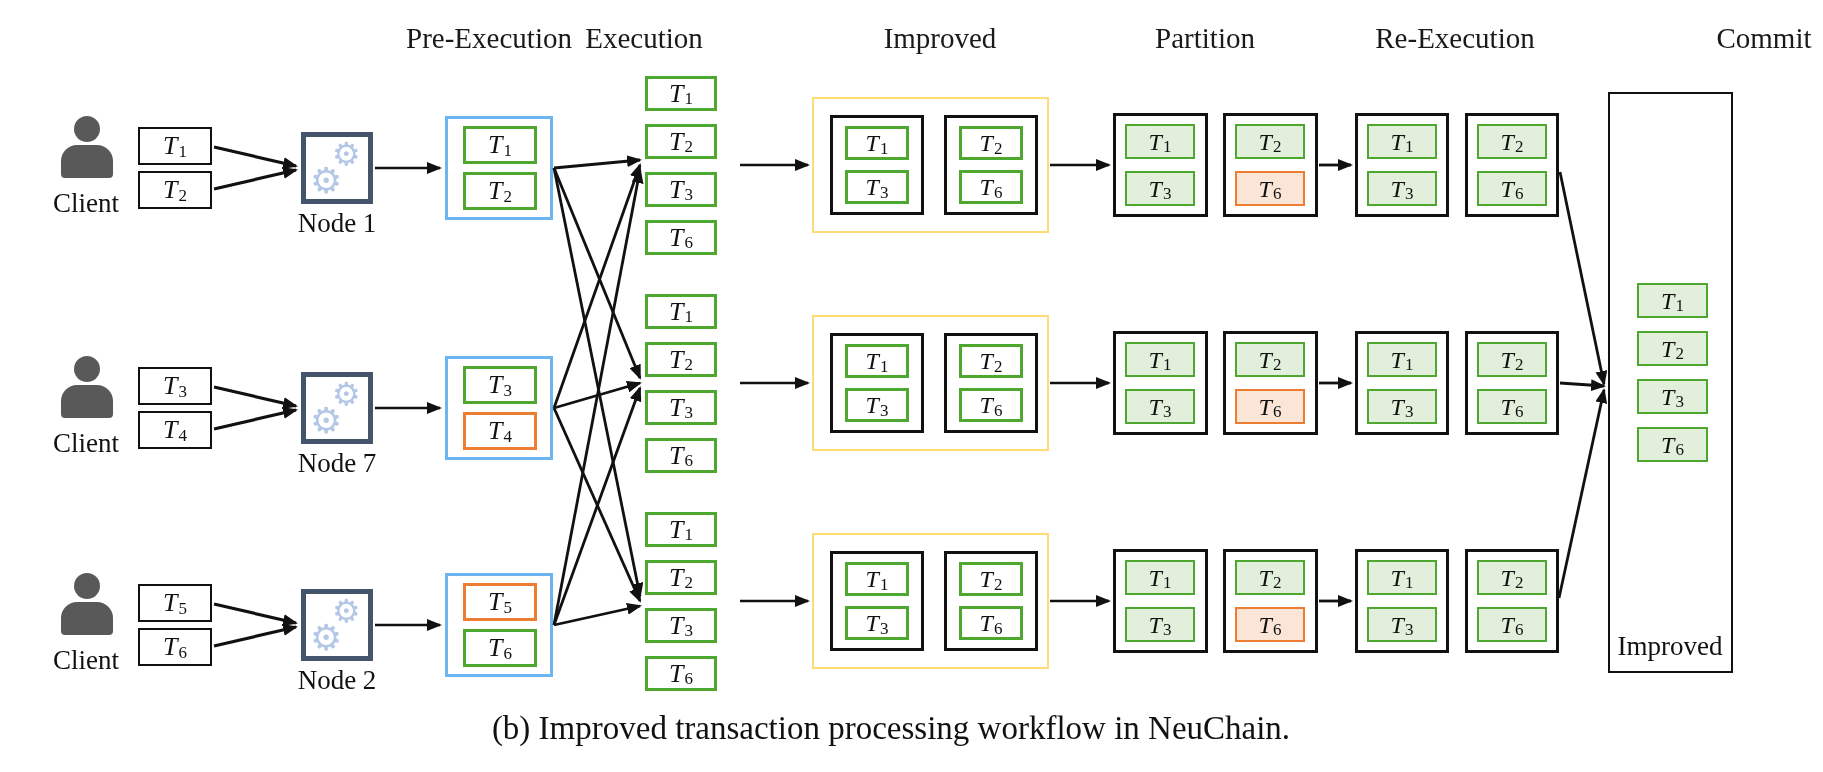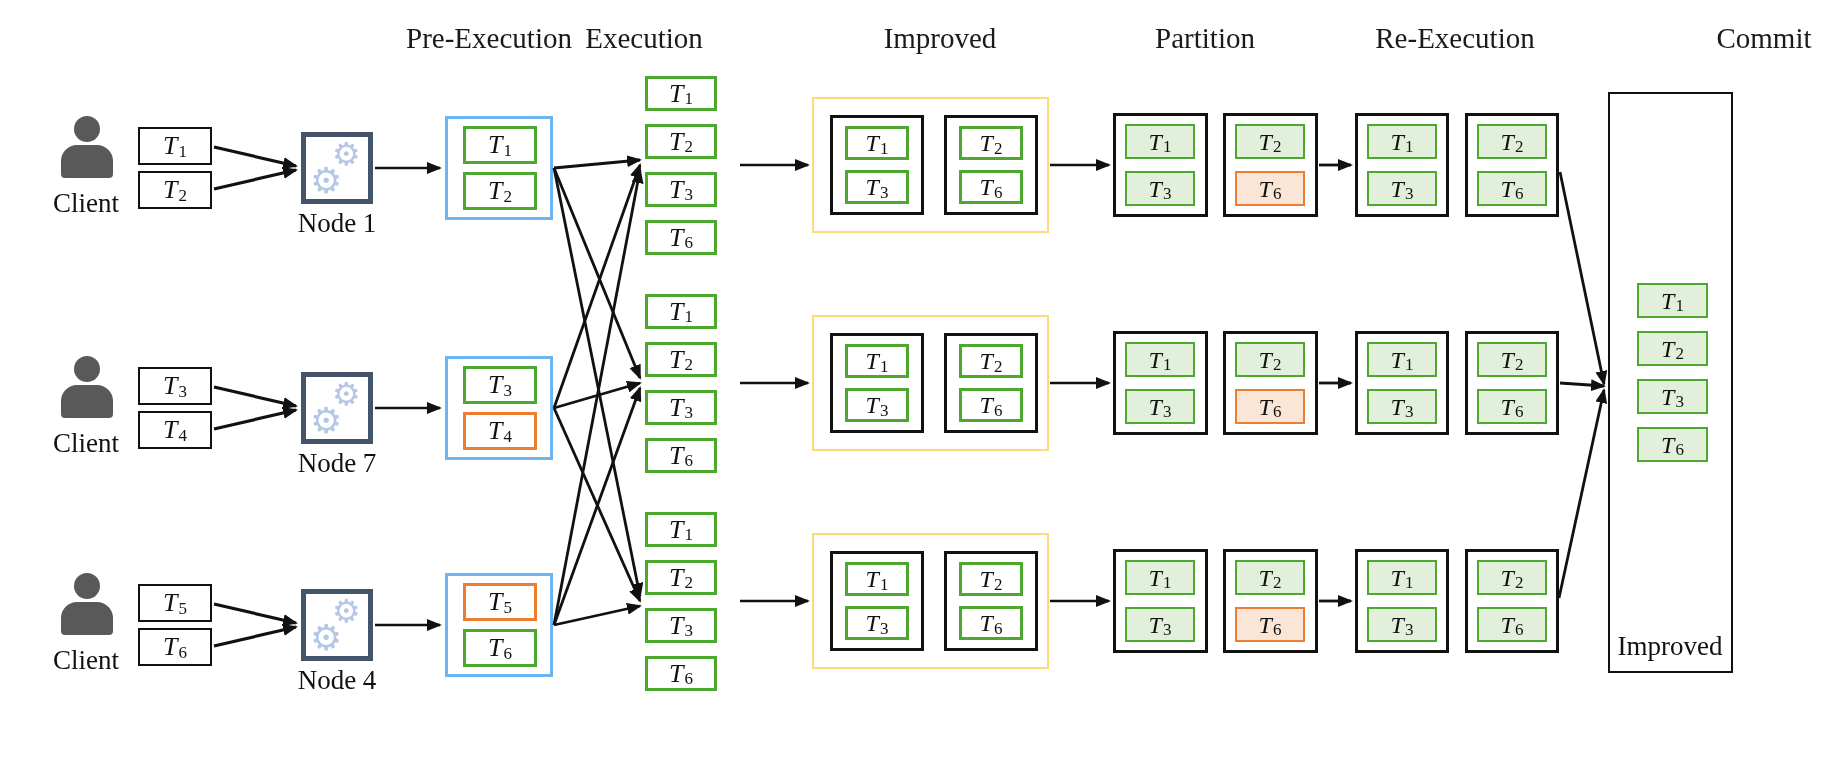--- a/index.html
+++ b/index.html
@@ -246,21 +246,21 @@
       <sub>5</sub>
     </div>
     <div class="chip client-chip" style="left: 138px; top: 628px; width: 74px; height: 38px;">
       <i>T</i>
       <sub>6</sub>
     </div>
     <div class="node-box" style="left: 301px; top: 589px; width: 72px; height: 72px;">
       <span class="gear" style="left: 26px; top: 1px; font-size: 32px;">⚙</span>
       <span class="gear" style="left: 4px; top: 26px; font-size: 36px;">⚙</span>
     </div>
-    <div class="lbl" style="left: 337px; top: 665px;">Node 4</div>
+    <div class="lbl" style="left: 337px; top: 665px;">Node 2</div>
     <div class="preexec-box" style="left: 445px; top: 573px; width: 108px; height: 104px;"></div>
     <div class="chip st-aborted" style="left: 463px; top: 583px; width: 74px; height: 38px;">
       <i>T</i>
       <sub>5</sub>
     </div>
     <div class="chip st-normal" style="left: 463px; top: 629px; width: 74px; height: 38px;">
       <i>T</i>
       <sub>6</sub>
     </div>
     <div class="chip st-normal" style="left: 645px; top: 512px; width: 72px; height: 35px;">
@@ -345,20 +345,21 @@
     </div>
     <div class="chip st-executed small" style="left: 1637px; top: 379px; width: 71px; height: 35px;">
       <i>T</i>
       <sub>3</sub>
     </div>
     <div class="chip st-executed small" style="left: 1637px; top: 427px; width: 71px; height: 35px;">
       <i>T</i>
       <sub>6</sub>
     </div>
     <div class="lbl" style="left: 1670px; top: 631px;">Improved</div>
+    <div class="caption" style="left: 891px; top: 710px;">(b)  Improved transaction processing workflow in NeuChain.</div>
     <svg width="1823" height="772">
       <defs>
         <marker id="ah" markerUnits="userSpaceOnUse" markerWidth="15" markerHeight="12" refX="13" refY="6" orient="auto">
           <path d="M0,0 L15,6 L0,12 z" fill="#111111"></path>
         </marker>
       </defs>
       <line x1="214" y1="147" x2="296" y2="166" stroke="#111111" stroke-width="3.2" marker-end="url(#ah)"></line>
       <line x1="214" y1="189" x2="296" y2="170" stroke="#111111" stroke-width="3.2" marker-end="url(#ah)"></line>
       <line x1="375" y1="168" x2="440" y2="168" stroke="#111111" stroke-width="2.6" marker-end="url(#ah)"></line>
       <line x1="554" y1="168" x2="640" y2="160" stroke="#111111" stroke-width="2.8" marker-end="url(#ah)"></line>

